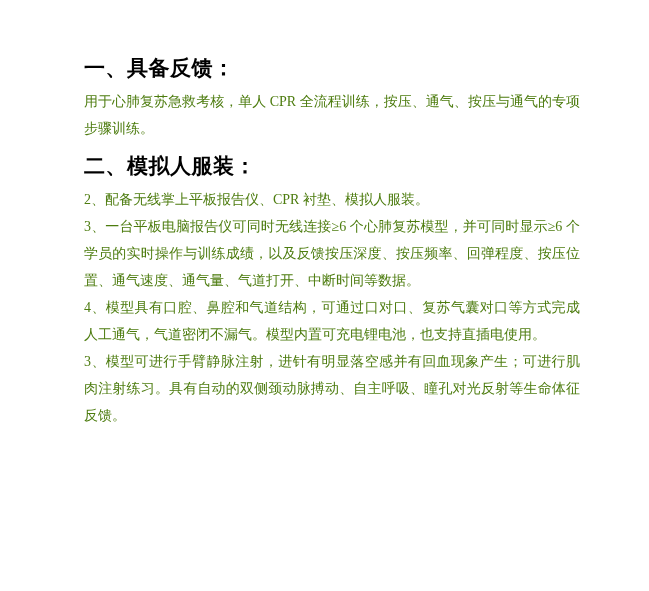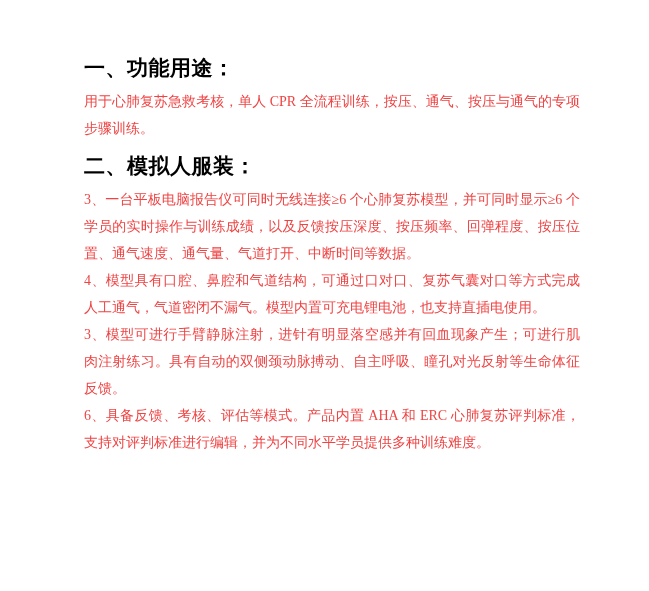--- a/index.html
+++ b/index.html
@@ -31,37 +31,37 @@
   }
   .doc-heading.mt {
     margin-top: 9px;
   }
   .doc-para {
     font-size: 14px;
     line-height: 27px;
     margin: 0;
     text-align: justify;
     text-justify: inter-ideograph;
-    color: #ef4444;
+    color: #4d7c0f;
   }
 </style>
 </head>
 <body>
 
 <div class="page">
 
-  <h2 class="doc-heading">一、功能用途：</h2>
+  <h2 class="doc-heading">一、具备反馈：</h2>
 
   <p class="doc-para">用于心肺复苏急救考核，单人 CPR 全流程训练，按压、通气、按压与通气的专项步骤训练。</p>
 
   <h2 class="doc-heading mt">二、模拟人服装：</h2>
 
 
+  <p class="doc-para">2、配备无线掌上平板报告仪、CPR 衬垫、模拟人服装。</p>
 
   <p class="doc-para">3、一台平板电脑报告仪可同时无线连接≥6 个心肺复苏模型，并可同时显示≥6 个学员的实时操作与训练成绩，以及反馈按压深度、按压频率、回弹程度、按压位置、通气速度、通气量、气道打开、中断时间等数据。</p>
 
   <p class="doc-para">4、模型具有口腔、鼻腔和气道结构，可通过口对口、复苏气囊对口等方式完成人工通气，气道密闭不漏气。模型内置可充电锂电池，也支持直插电使用。</p>
 
   <p class="doc-para">3、模型可进行手臂静脉注射，进针有明显落空感并有回血现象产生；可进行肌肉注射练习。具有自动的双侧颈动脉搏动、自主呼吸、瞳孔对光反射等生命体征反馈。</p>
 
-  <p class="doc-para">6、具备反馈、考核、评估等模式。产品内置 AHA 和 ERC 心肺复苏评判标准，支持对评判标准进行编辑，并为不同水平学员提供多种训练难度。</p>
 
 </div>
 
 </body></html>

